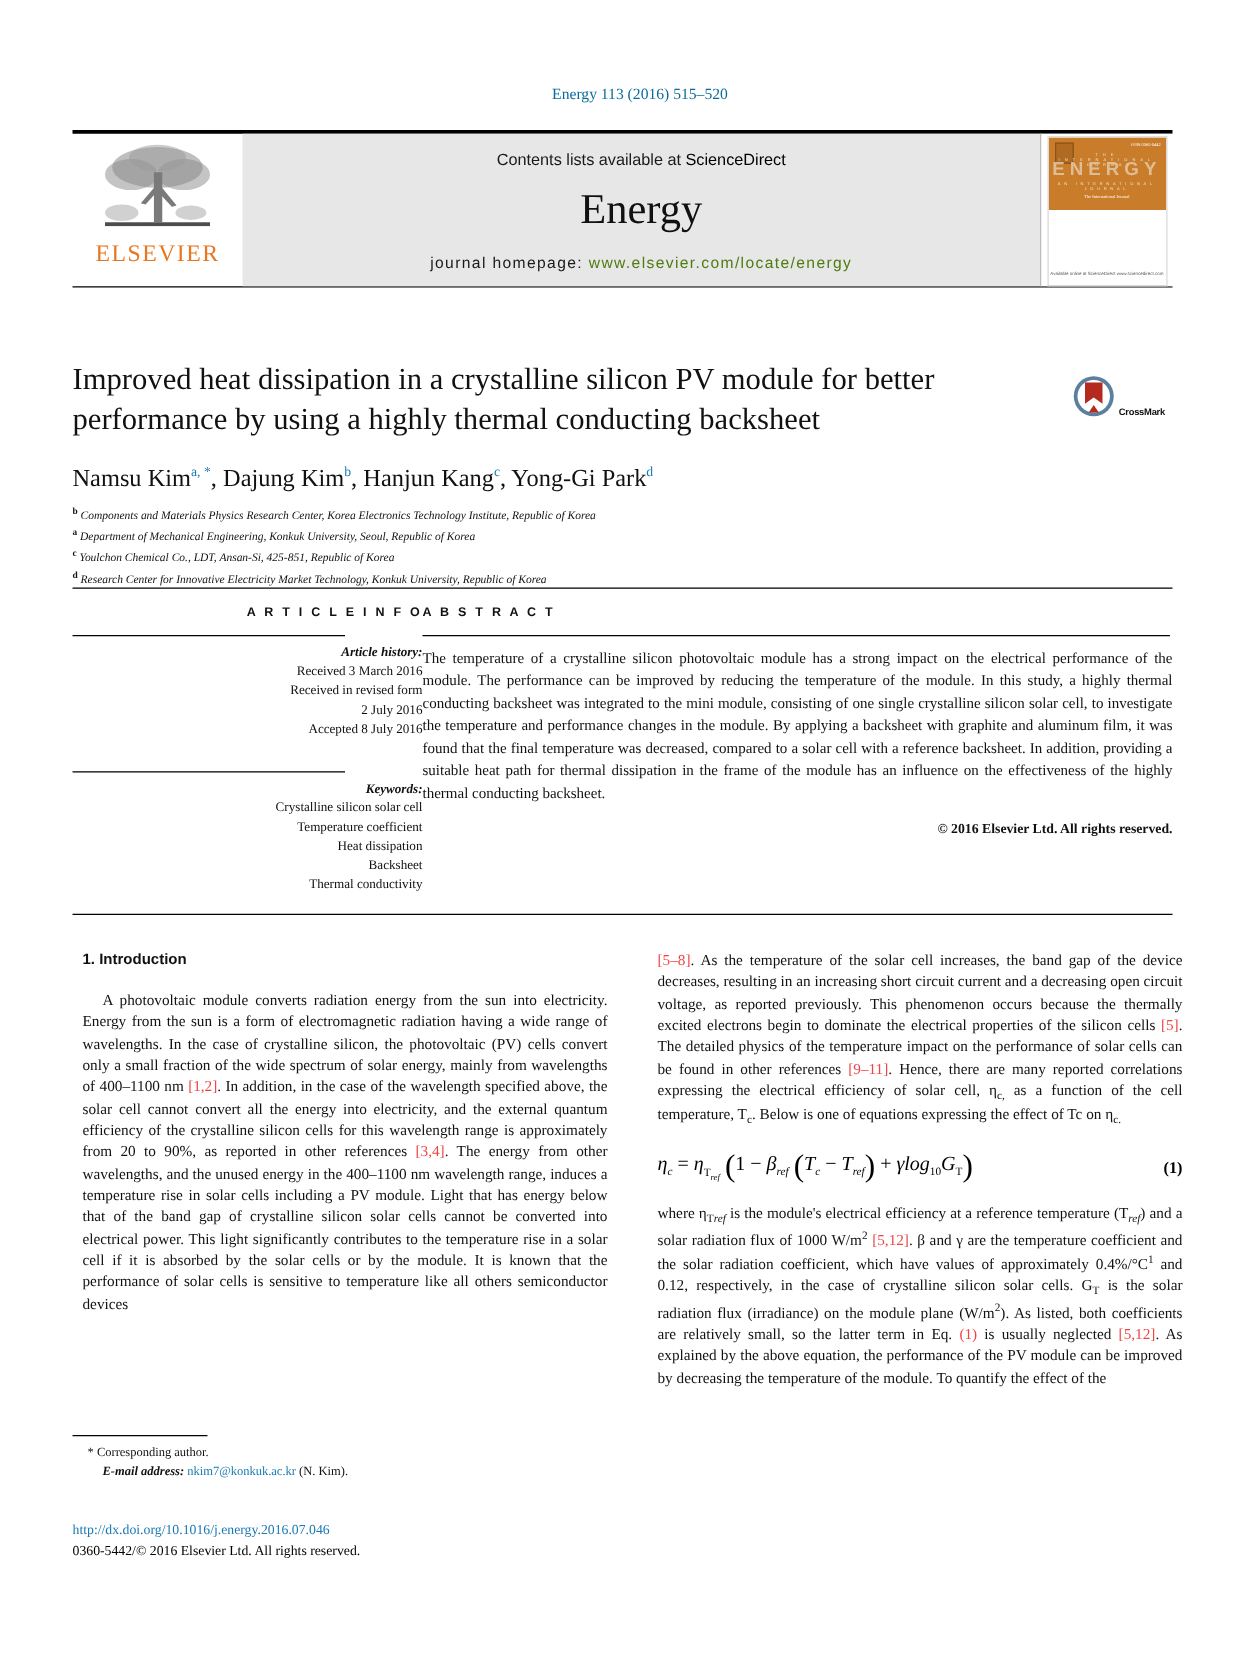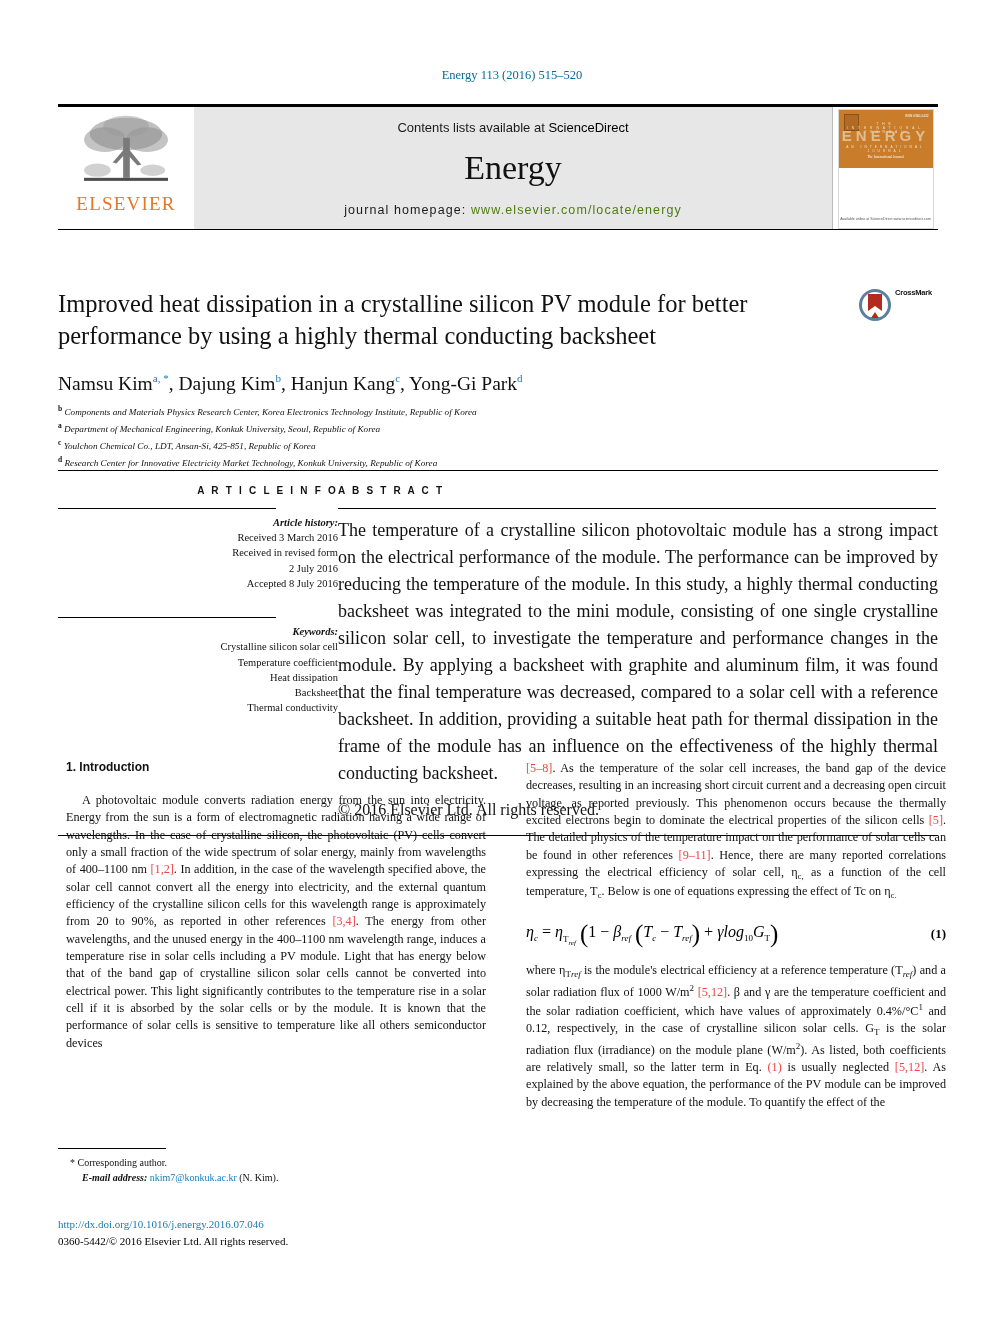--- a/index.html
+++ b/index.html
@@ -201,21 +201,21 @@
     margin: 0;
     font-weight: normal;
   }
   .crossmark {
     position: absolute;
     right: 0;
     top: 0;
     width: 80px;
     height: 46px;
     display: flex;
-    align-items: flex-start;
+    align-items: flex-end;
     gap: 3px;
   }
   .crossmark-label {
     font-family: "Liberation Sans", sans-serif;
     font-size: 7.5px;
     font-weight: bold;
     color: #111;
     letter-spacing: -0.2px;
   }
 
@@ -257,29 +257,31 @@
     font-weight: bold;
     color: #111;
     margin-bottom: 12px;
   }
   .rule { border-top: 1px solid #000; width: 218px; margin: 0 0 6px 0; }
   .rule-wide { border-top: 1px solid #000; width: 598px; margin: 0 0 8px 0; }
   .info-body { font-size: 10.5px; line-height: 1.45; color: #111; }
   .info-body .lbl { font-style: italic; font-weight: bold; }
   .kw-block { margin-top: 26px; }
   .abstract-text {
-    font-size: 18px;
+    font-size: 12px;
     line-height: 1.5;
     text-align: justify;
     color: #111;
   }
   .copyright {
-    font-size: 16px;
+    text-align: right;
+    font-size: 11px;
     margin-top: 14px;
     color: #111;
+    font-weight: bold;
   }
 
   
   .body-cols {
     position: absolute;
     top: 760px;
     left: 66px;
     width: 880px;
     height: 480px;
   }

